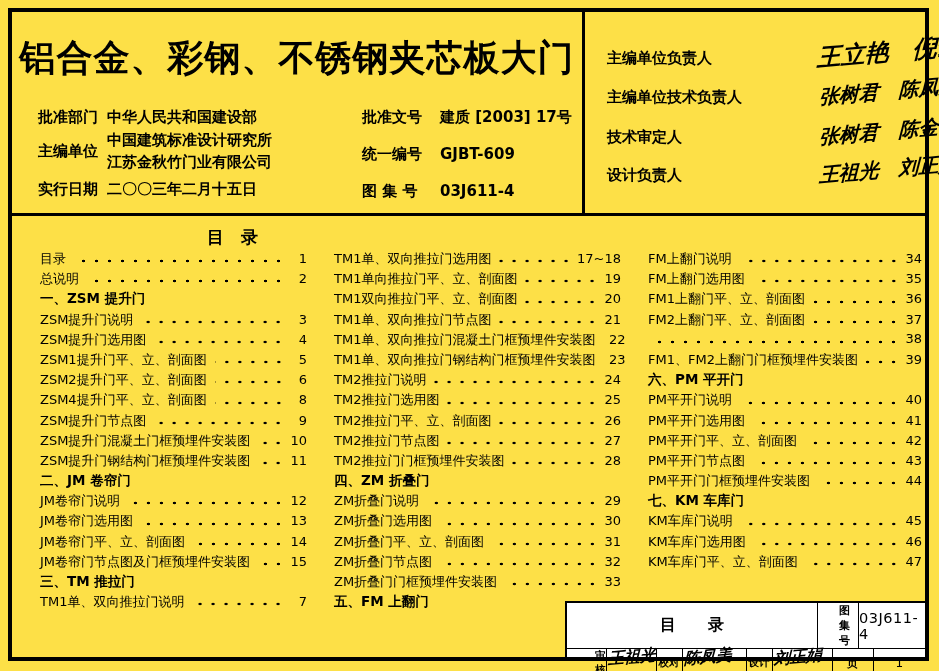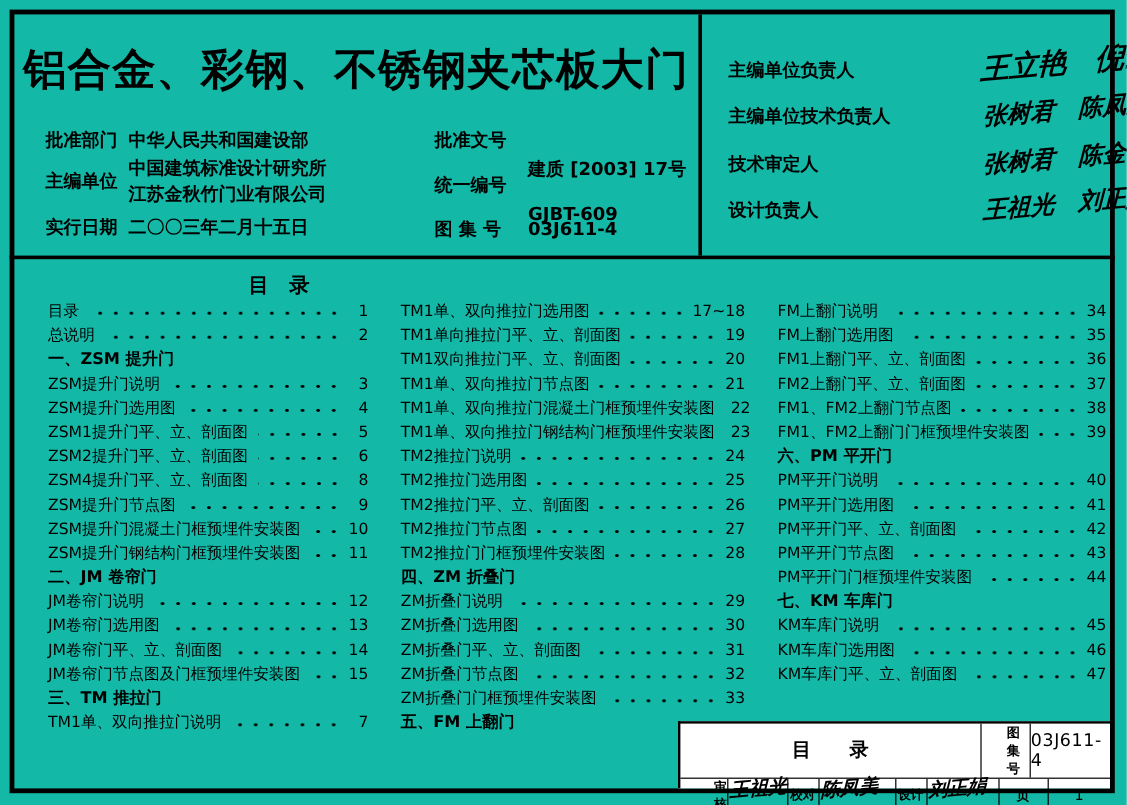--- a/index.html
+++ b/index.html
@@ -1,17 +1,17 @@
 <!DOCTYPE html>
 <html lang="zh"><head>
 <meta charset="utf-8">
 <style>
   html,body{margin:0;padding:0;background:#e8e8e8;}
   .page{
-    position:relative;width:939px;height:671px;background:#14b8a6;color:#000;
+    position:relative;width:939px;height:671px;background:#fde047;color:#000;
     font-family:"DejaVu Sans","Liberation Sans",sans-serif;overflow:hidden;
   }
   .frame{
     position:absolute;left:8px;top:8px;width:921px;height:653px;
     border:4px solid #000;box-sizing:border-box;
   }
   .hline-header{position:absolute;left:-4px;right:-4px;top:201px;height:3px;background:#000;}
   .vline-header{position:absolute;left:570px;top:0;width:3px;height:201px;background:#000;}
 
   
@@ -99,24 +99,24 @@
       <div class="info" style="left:95px;top:96px;">中华人民共和国建设部</div>
 
       <div class="info" style="left:26px;top:130px;">主编单位</div>
       <div class="info" style="left:95px;top:141px;">江苏金秋竹门业有限公司</div>
       <div class="info" style="left:95px;top:119px;">中国建筑标准设计研究所</div>
 
       <div class="info" style="left:26px;top:168px;">实行日期</div>
       <div class="info" style="left:95px;top:168px;">二〇〇三年二月十五日</div>
 
       <div class="info" style="left:350px;top:96px;">批准文号</div>
-      <div class="info lat" style="left:428px;top:96px;margin-top:24px;">建质 [2003] 17号</div>
+      <div class="info lat" style="left:428px;top:96px;">建质 [2003] 17号</div>
 
       <div class="info" style="left:350px;top:133px;">统一编号</div>
-      <div class="info lat" style="left:428px;top:133px;margin-top:24px;">GJBT-609</div>
+      <div class="info lat" style="left:428px;top:133px;">GJBT-609</div>
 
       <div class="info" style="left:350px;top:170px;">图 集 号</div>
       <div class="info lat" style="left:428px;top:170px;">03J611-4</div>
     </div>
 
     <div class="header-right">
       <div class="sig-row" style="top:30px;">
         <span class="jlabel">主编单位负责人</span><span class="hand sig-big">王立艳　倪剑杉</span>
       </div>
       <div class="sig-row" style="top:72px;">
@@ -321,21 +321,20 @@
             <span class="tt">FM1上翻门平、立、剖面图</span>
             <span class="leader"></span>
             <span class="pg">36</span>
           </div>
           <div class="toc-row">
             <span class="tt">FM2上翻门平、立、剖面图</span>
             <span class="leader"></span>
             <span class="pg">37</span>
           </div>
           <div class="toc-row">
-            <span class="tt">FM1、FM2上翻门节点图</span>
             <span class="leader"></span>
             <span class="pg">38</span>
           </div>
           <div class="toc-row">
             <span class="tt">FM1、FM2上翻门门框预埋件安装图</span>
             <span class="leader"></span>
             <span class="pg">39</span>
           </div>
           <div class="toc-row sec">
             <span class="tt">六、PM 平开门</span>

